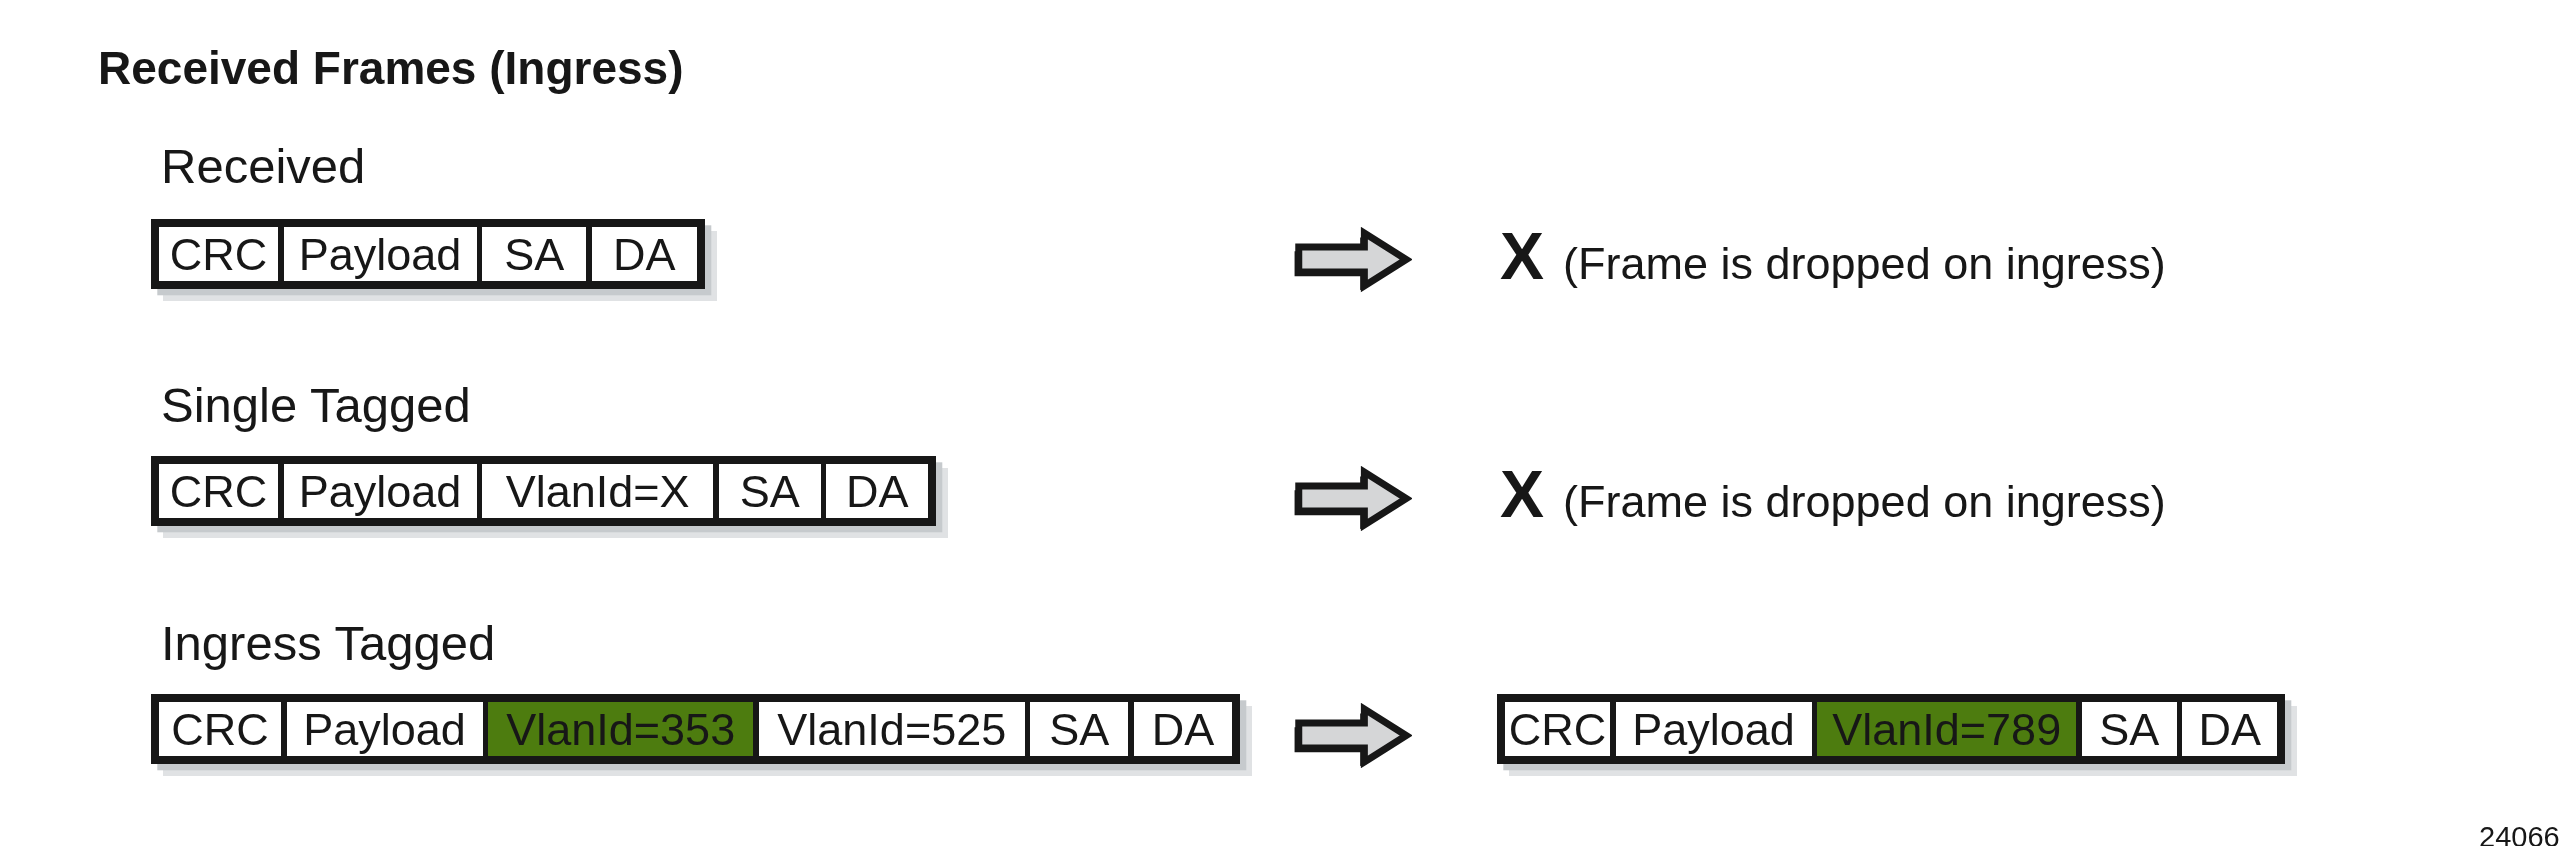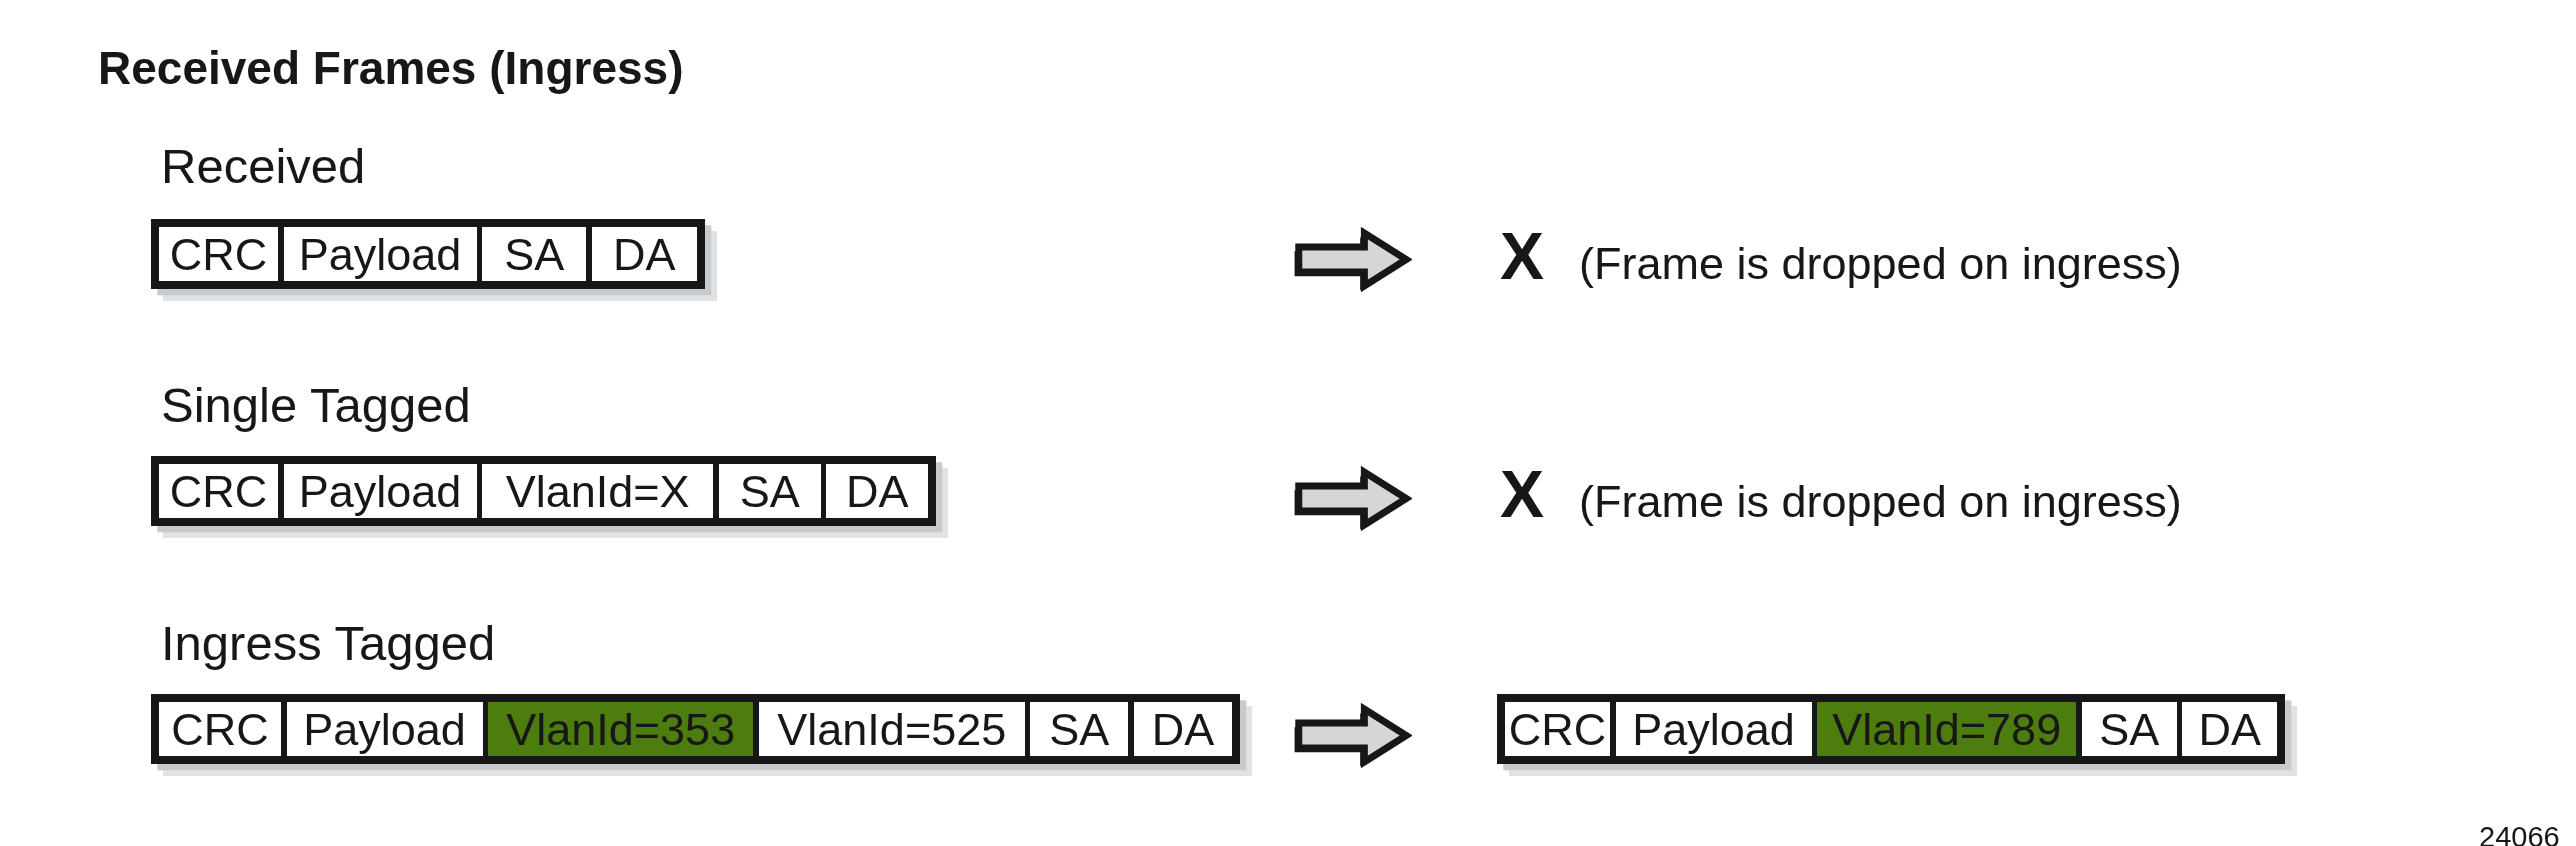--- a/index.html
+++ b/index.html
@@ -62,21 +62,21 @@
     white-space: nowrap;
   }
   .xmark {
     font-size: 66px;
     font-weight: bold;
     line-height: 1;
   }
   .note {
     font-size: 45px;
     line-height: 1;
-    margin-left: 35px;
+    margin-left: 19px;
   }
   .fig-num {
     position: absolute;
     font-size: 29px;
     line-height: 1;
     margin-top: 16px;
   }
 </style>
 </head>
 <body>

